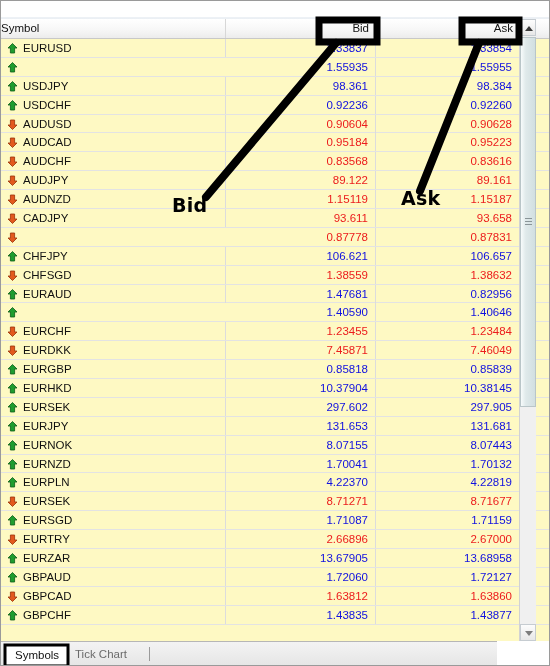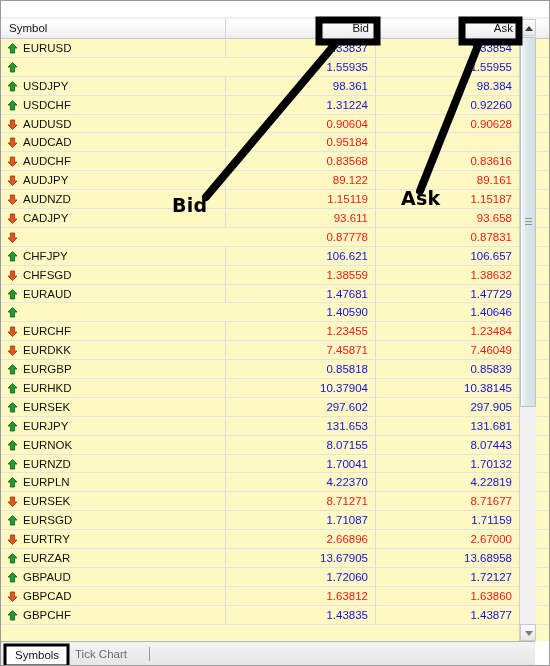--- a/index.html
+++ b/index.html
@@ -65,21 +65,21 @@
     position: absolute;
     top: 0;
     height: 19px;
     line-height: 19px;
     font-size: 11.5px;
     color: #111;
     box-sizing: border-box;
     overflow: hidden;
     white-space: nowrap;
   }
-  .hcell.symbol  { left: 0;    width: 225px; padding-left: 8px;  text-align: left;  border-right: 1px solid #d7d7d7;}
+  .hcell.symbol  { left: 0;    width: 225px; padding-left: 0;  text-align: left;  border-right: 1px solid #d7d7d7;}
   .hcell.bid     { left: 225px; width: 150px; padding-right: 6px; text-align: right; border-right: 1px solid #d7d7d7;}
   .hcell.ask     { left: 375px; width: 143px; padding-right: 6px; text-align: right;}
 
   
   .grid {
     position: absolute;
     left: 0; top: 38px;
     width: 550px;
     height: 602px;
     overflow: hidden;
@@ -169,21 +169,21 @@
     display: block;
     height: 1px;
     margin-bottom: 2px;
     background: #8a9598;
   }
 
   
   .tabbar {
     position: absolute;
     left: 0; bottom: 0;
-    width: 534px;
+    width: 496px;
     height: 24px;
     background: linear-gradient(to bottom,#f3f3f3,#e6e6e6);
     border-top: 1px solid #b6b6b6;
     box-sizing: border-box;
   }
   .tab {
     position: absolute;
     top: 2px;
     height: 20px;
     line-height: 20px;
@@ -277,41 +277,42 @@
           <div class="cell c-bid up">98.361</div>
           <div class="cell c-ask up">98.384</div>
         </div>
         <div class="row">
           <span class="diricon">
             <svg width="11" height="11" viewBox="0 0 11 11">
               <path d="M5.5 0.5 L10 5 H7.6 V10 H3.4 V5 H1 Z" fill="#1f9c2f" stroke="#0c5c18" stroke-width="0.8"></path>
             </svg>
           </span>
           <div class="cell c-symbol">USDCHF</div>
-          <div class="cell c-bid up">1.31224</div>
+          <div class="cell c-bid up">0.92236</div>
           <div class="cell c-ask up">0.92260</div>
         </div>
         <div class="row">
           <span class="diricon">
             <svg width="11" height="11" viewBox="0 0 11 11">
               <path d="M5.5 10.5 L1 6 H3.4 V1 H7.6 V6 H10 Z" fill="#e2591e" stroke="#993208" stroke-width="0.8"></path>
             </svg>
           </span>
           <div class="cell c-symbol">AUDUSD</div>
           <div class="cell c-bid down">0.90604</div>
           <div class="cell c-ask down">0.90628</div>
         </div>
         <div class="row">
           <span class="diricon">
             <svg width="11" height="11" viewBox="0 0 11 11">
               <path d="M5.5 10.5 L1 6 H3.4 V1 H7.6 V6 H10 Z" fill="#e2591e" stroke="#993208" stroke-width="0.8"></path>
             </svg>
           </span>
           <div class="cell c-symbol">AUDCAD</div>
           <div class="cell c-bid down">0.95184</div>
+          <div class="cell c-ask down">0.95223</div>
         </div>
         <div class="row">
           <span class="diricon">
             <svg width="11" height="11" viewBox="0 0 11 11">
               <path d="M5.5 10.5 L1 6 H3.4 V1 H7.6 V6 H10 Z" fill="#e2591e" stroke="#993208" stroke-width="0.8"></path>
             </svg>
           </span>
           <div class="cell c-symbol">AUDCHF</div>
           <div class="cell c-bid down">0.83568</div>
           <div class="cell c-ask down">0.83616</div>
@@ -376,21 +377,21 @@
           <div class="cell c-ask down">1.38632</div>
         </div>
         <div class="row">
           <span class="diricon">
             <svg width="11" height="11" viewBox="0 0 11 11">
               <path d="M5.5 0.5 L10 5 H7.6 V10 H3.4 V5 H1 Z" fill="#1f9c2f" stroke="#0c5c18" stroke-width="0.8"></path>
             </svg>
           </span>
           <div class="cell c-symbol">EURAUD</div>
           <div class="cell c-bid up">1.47681</div>
-          <div class="cell c-ask up">1.47729</div>
+          <div class="cell c-ask up">0.82956</div>
         </div>
         <div class="row">
           <span class="diricon">
             <svg width="11" height="11" viewBox="0 0 11 11">
               <path d="M5.5 0.5 L10 5 H7.6 V10 H3.4 V5 H1 Z" fill="#1f9c2f" stroke="#0c5c18" stroke-width="0.8"></path>
             </svg>
           </span>
           <div class="cell c-bid up">1.40590</div>
           <div class="cell c-ask up">1.40646</div>
         </div>

